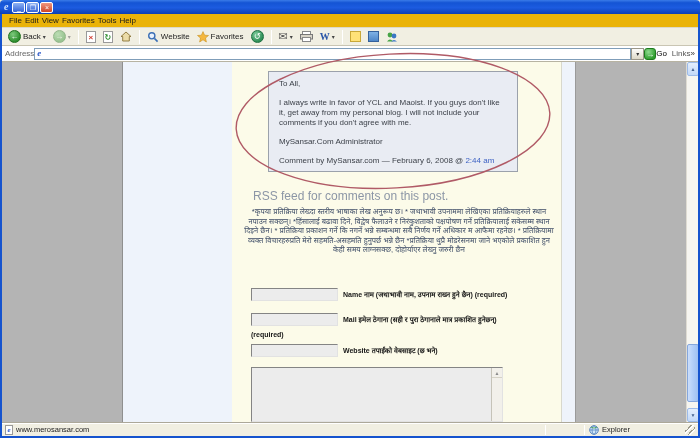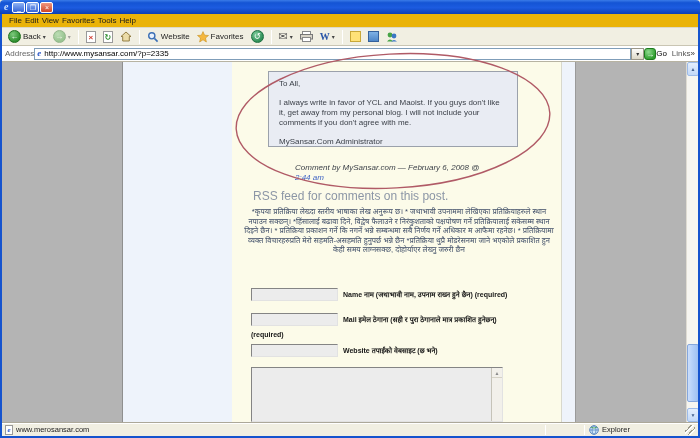--- a/index.html
+++ b/index.html
@@ -51,24 +51,24 @@
     color:#fff;font-size:8px;line-height:11px;text-align:center;}
   .links-chev{font-size:8px;color:#333;}
   
   .viewport{position:absolute;left:2px;right:2px;top:62px;height:360px;background:#B4B4B4;
     overflow:hidden;}
   .col-blue{position:absolute;top:0;bottom:0;background:#EEF3FB;}
   .col-blue.left{left:120px;width:110px;border-left:1px solid #8f8f8f;}
   .col-blue.rightstrip{left:559px;width:15px;border-left:1px solid #d8d8cd;border-right:1px solid #9a9a9a;}
   .col-cream{position:absolute;top:0;bottom:0;left:230px;width:329px;background:#FCFBE9;}
   
-  .quote{position:absolute;left:266px;top:9px;width:250px;height:76px;background:#E9ECF3;
+  .quote{position:absolute;left:266px;top:9px;width:250px;height:101px;background:#E9ECF3;
     border:1px solid #9BA1AB;padding:7px 10px;font-size:8px;line-height:10px;color:#3A3F47;}
   .quote .blk{margin:0 0 9px 0;}
-  .quote .meta{font-style:italic;margin:16px;}
+  .quote .meta{margin:0;}
   .quote .time{color:#3E62C4;}
   .rss{position:absolute;left:251px;top:127px;font-size:12px;color:#8C96A6;}
   .guidelines{position:absolute;left:240px;top:145px;width:314px;text-align:center;
     font-size:7.5px;line-height:9.6px;color:#3D4C66;}
   
   .finput{position:absolute;width:87px;height:13px;background:#ECECEC;
     border:1px solid;border-color:#848484 #E2E2E2 #E2E2E2 #848484;}
   .flabel{position:absolute;font-size:7px;font-weight:bold;color:#161616;width:210px;line-height:9px;}
   .ftextarea{position:absolute;left:249px;top:305px;width:252px;height:55px;background:#ECECEC;
     border:1px solid;border-color:#848484 #E2E2E2 #E2E2E2 #848484;}
@@ -201,21 +201,20 @@
             <path d="M5 10.5 Q8 7.5 11 10.5Z" fill="#3B77C4"></path>
           </svg>
       </span>
     </span>
   </div>
 
   <div class="addrbar">
     <span class="addr-label">Address</span>
     <span class="addr-input">
       <span class="addr-e">e</span>
-      <span class="addr-url">http://www.mysansar.com/?p=2335</span>
     </span>
     <span class="addr-drop">▾</span>
     <span class="gocirc">→</span>
     <span>Go</span>
     <span class="tbsep"></span>
     <span style="color:#555">Links</span>
     <span class="links-chev">»</span>
   </div>
 
   <div class="viewport">

